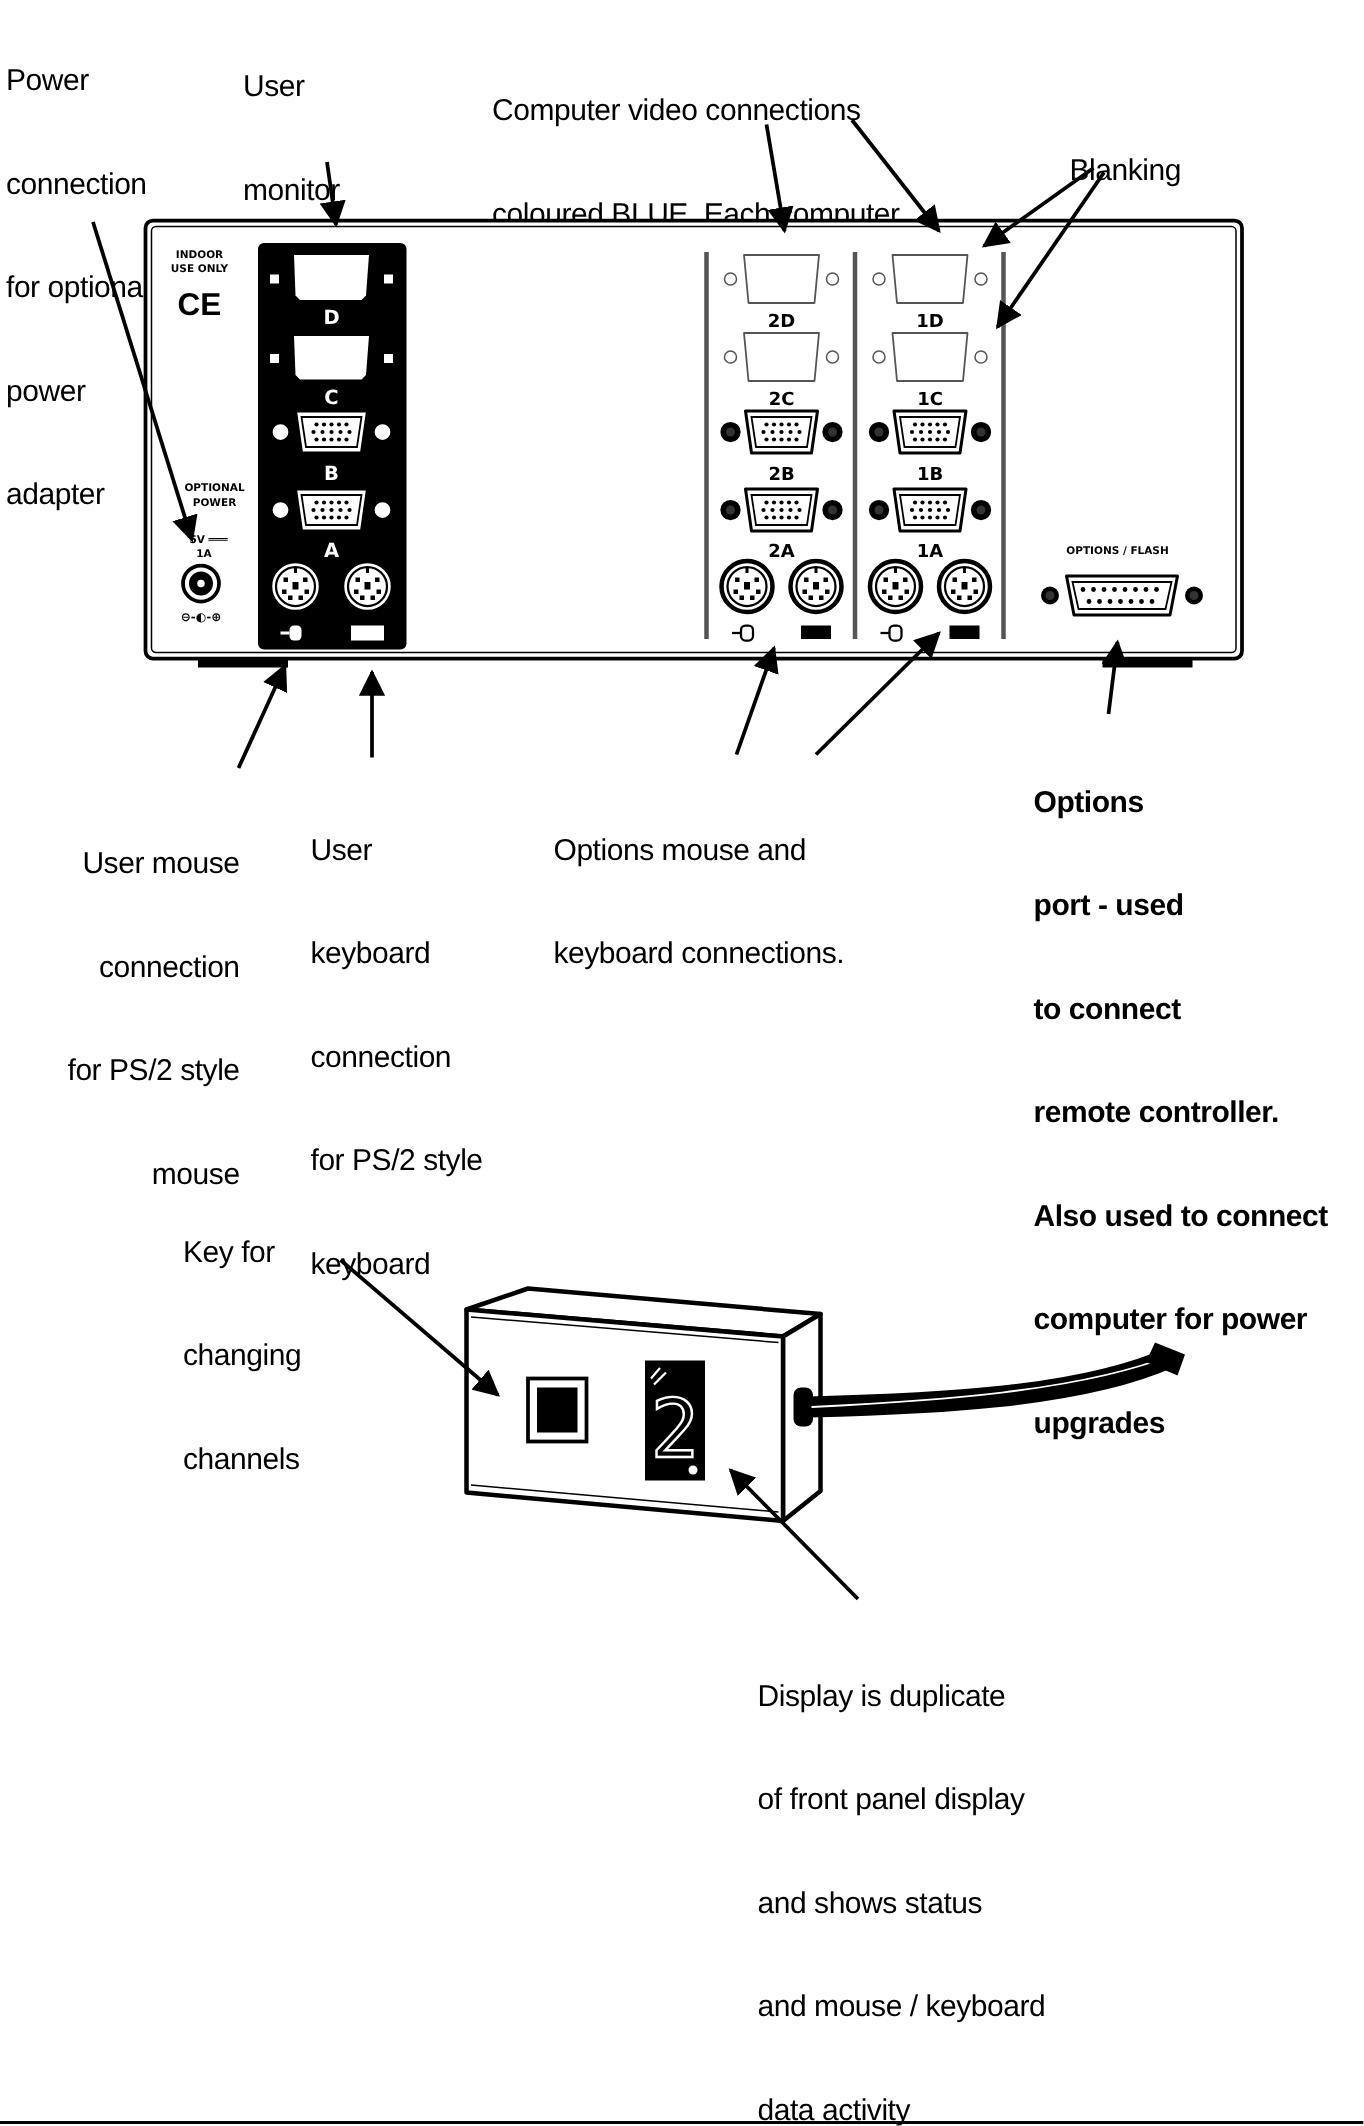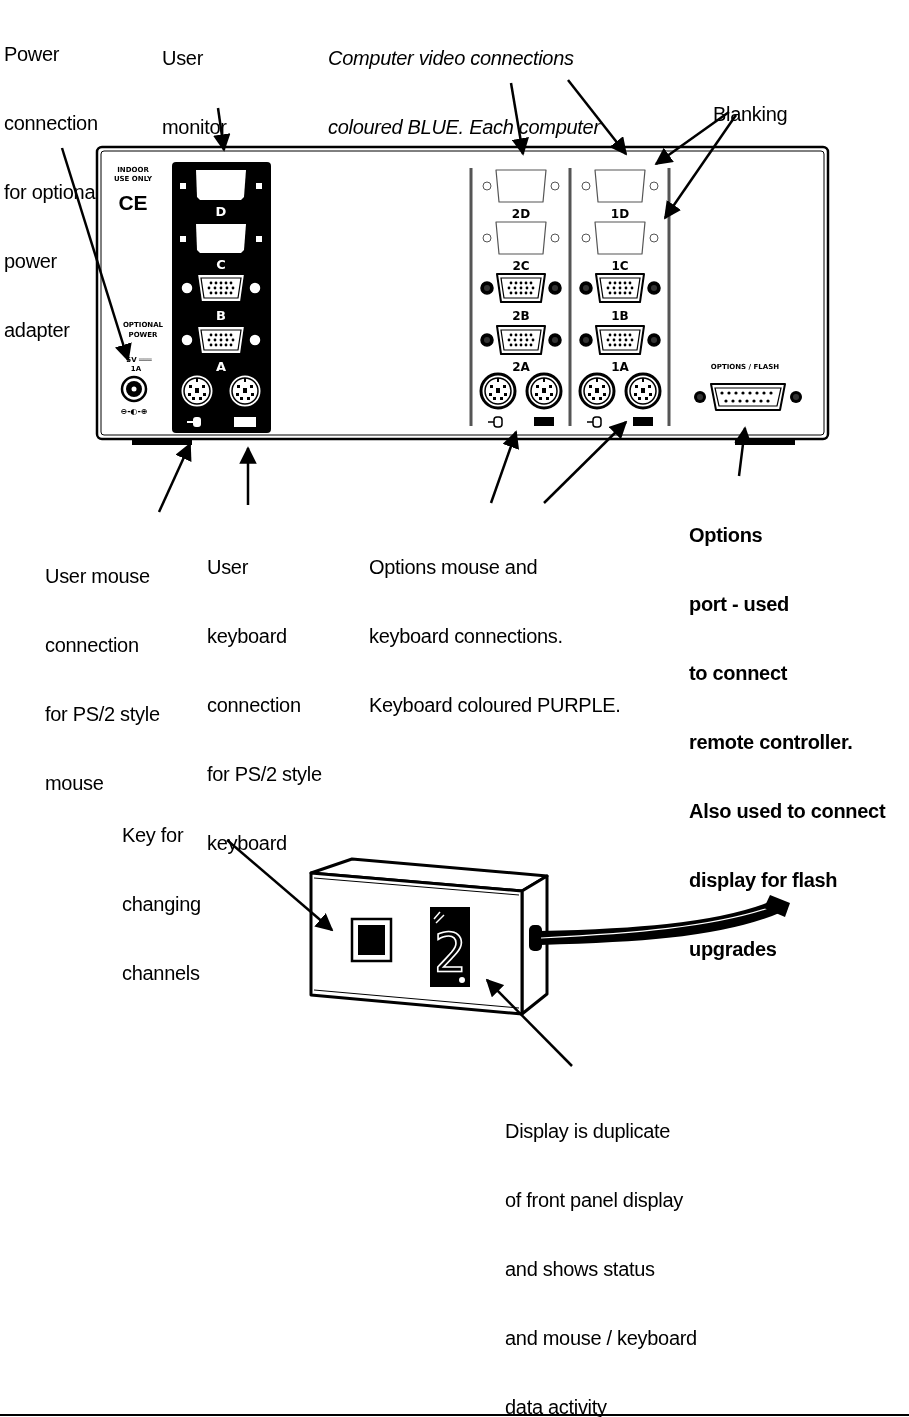--- a/index.html
+++ b/index.html
@@ -22,59 +22,58 @@
   <div>adapter</div>
 </div>
 
 <div class="label" style="left:162px; top:1px;">
   <div>User</div>
   <div>monitor</div>
   <div>connections</div>
   <div>A and B</div>
 </div>
 
-<div class="label" style="left:328px; top:1px;font-style:italic;">
+<div class="label" style="left:328px; top:17px;">
   <div>Computer video connections</div>
   <div>coloured BLUE. Each computer</div>
   <div>has 2 video connections (A and B)</div>
 </div>
 
 <div class="label" style="left:713px; top:57px;">
   <div>Blanking</div>
   <div>plates</div>
 </div>
 
-<div class="label" style="left:45px; top:519px;">
+<div class="label" style="left:45px; top:519px;text-align:right;">
   <div>User mouse</div>
   <div>connection</div>
   <div>for PS/2 style</div>
   <div>mouse</div>
 </div>
 
 <div class="label" style="left:207px; top:510px;">
   <div>User</div>
   <div>keyboard</div>
   <div>connection</div>
   <div>for PS/2 style</div>
   <div>keyboard</div>
 </div>
 
 <div class="label" style="left:369px; top:510px;">
   <div>Options mouse and</div>
   <div>keyboard connections.</div>
-  <div>Keyboard coloured PURPLE.</div>
 </div>
 
 <div class="label" style="left:689px; top:478px;font-weight:bold;">
   <div>Options</div>
   <div>port - used</div>
   <div>to connect</div>
   <div>remote controller.</div>
   <div>Also used to connect</div>
-  <div>display for flash</div>
+  <div>computer for power</div>
   <div>upgrades</div>
 </div>
 
 <div class="label" style="left:122px; top:778px;">
   <div>Key for</div>
   <div>changing</div>
   <div>channels</div>
 </div>
 
 <div class="label" style="left:505px; top:1074px;">

